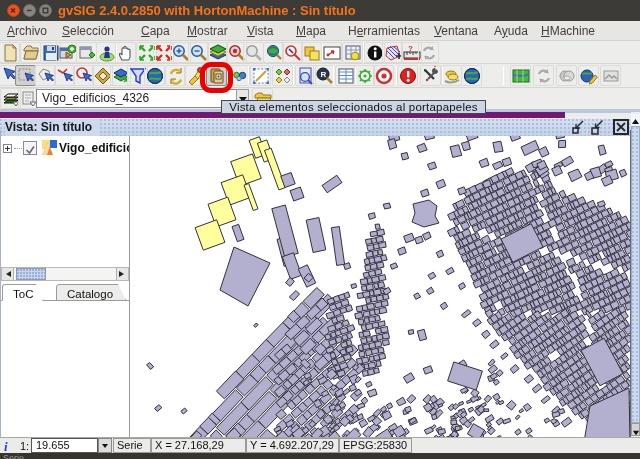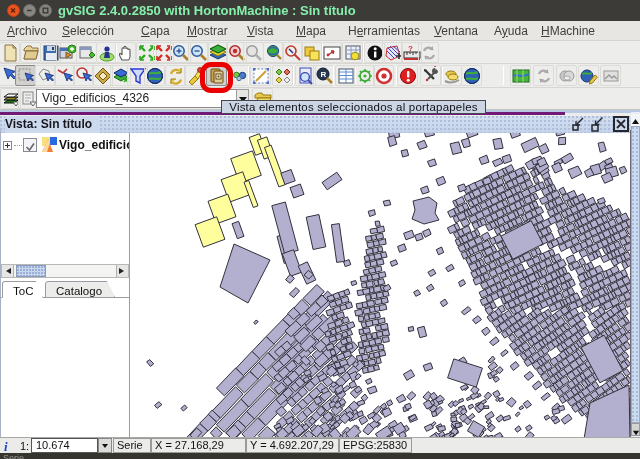--- a/index.html
+++ b/index.html
@@ -1,17 +1,17 @@
 <!DOCTYPE html>
 <html><head><meta charset="utf-8"><style>
 *{margin:0;padding:0;box-sizing:border-box}
 html,body{width:640px;height:459px;overflow:hidden;font-family:"Liberation Sans",sans-serif}
 #app{position:relative;width:640px;height:459px;background:#ececea}
 
-#tbar{position:absolute;left:0;top:0;width:640px;height:21px;background:#3c3b37;color:#86efac;
+#tbar{position:absolute;left:0;top:0;width:640px;height:21px;background:#3c3b37;color:#f97316;
  font-weight:bold;font-size:13px;line-height:21px}
 #tbar .t{position:absolute;left:58px;top:0}
 .wbtn{position:absolute;top:4px;width:13px;height:13px;border-radius:50%;background:#888680}
 
 #menu{position:absolute;left:0;top:21px;width:640px;height:20px;background:#e8e6e2;font-size:12px;color:#404040;border-bottom:1px solid #d5d3cf}
 #menu span{position:absolute;top:3px}
 #menu u{text-decoration:underline}
 
 .tb{position:absolute;left:0;width:640px;background:#ededeb}
 #tb1{top:41px;height:23px;border-bottom:1px solid #d8d6d2}
@@ -19,21 +19,21 @@
 #tb3{top:88px;height:22px;border-bottom:1px solid #c8c6c2}
 .ic{position:absolute;top:1px;width:21px;height:21px}
 .sep{position:absolute;top:2px;width:1px;height:19px;background:#c2c0bc;border-right:1px solid #fff}
 
 #combo{position:absolute;left:36px;top:1px;width:212px;height:19px;background:#fff;border:1px solid #8a8a8a;font-size:12px;color:#222;line-height:17px;padding-left:5px}
 #comboBtn{position:absolute;left:236px;top:1px;width:13px;height:19px;background:#e6e6e4;border:1px solid #9a9a98}
 #comboBtn:after{content:"";position:absolute;left:2px;top:7px;border:4px solid transparent;border-top:5px solid #111}
 
 #mdi{position:absolute;left:0;top:110px;width:640px;height:3px;background:#b9c8e2}
 
-#vista{position:absolute;left:0;top:112px;width:565px;height:325px;border-top:3px solid #701a75}
+#vista{position:absolute;left:0;top:112px;width:565px;height:325px;border-top:6px solid #701a75}
 #vtitle{position:absolute;left:0;top:1px;width:631px;height:17px;
  background:
   radial-gradient(circle at 1px 1px, #aebdd8 1px, transparent 1.2px),
   linear-gradient(#d4e0f2,#c3d2ea);
  background-size:4px 4px,100% 100%;
  font-size:12px;font-weight:bold;color:#16161e;line-height:17px}
 #vtitle .vt{position:absolute;left:5px;top:0;background:#cddaee;padding-right:8px}
 #vcontent{position:absolute;left:0;top:18px;width:631px;height:307px;background:#fff}
 
 #toc{position:absolute;left:0;top:0;width:130px;height:307px;background:#fff;border-right:1px solid #9a9aa2;overflow:hidden}
@@ -401,21 +401,21 @@
 <div style="position:absolute;left:59px;top:5px;font-size:12px;font-weight:bold;color:#111;white-space:nowrap">Vigo_edificio</div>
 <div style="position:absolute;left:1px;top:131px;width:128px;height:14px;background:#f4f4f2;border:1px solid #b8b8b8">
  <div style="position:absolute;left:0;top:0;width:12px;height:12px;background:#e6e6e4;border-right:1px solid #b0b0b0"></div>
  <div style="position:absolute;left:3px;top:3px;width:0;height:0;border:3.5px solid transparent;border-right:5px solid #222;margin-left:-2px"></div>
  <div style="position:absolute;left:14px;top:0px;width:30px;height:12px;background:radial-gradient(circle at 1px 1px,#9ab0d8 0.8px,transparent 1px) #c8d6ee;background-size:3px 3px;border:1px solid #8a9ab8"></div>
  <div style="position:absolute;right:0;top:0;width:12px;height:12px;background:#e6e6e4;border-left:1px solid #b0b0b0"></div>
  <div style="position:absolute;right:3px;top:3px;width:0;height:0;border:3.5px solid transparent;border-left:5px solid #222;margin-right:-2px"></div>
 </div>
 <div style="position:absolute;left:0px;top:147px;width:130px;height:18px;border-bottom:1px solid #9a9aa0">
  <div style="position:absolute;left:2px;top:1px;width:41px;height:17px;background:#fff;border:1px solid #9a9aa0;border-bottom:1px solid #fff;border-radius:3px 0 0 0;clip-path:polygon(0 0,34px 0,41px 17px,0 17px);font-size:11.5px;color:#111;padding:3px 0 0 10px">ToC</div>
- <div style="position:absolute;left:45px;top:1px;width:70px;height:16px;background:#ececea;border:1px solid #9a9aa0;border-radius:3px 0 0 0;clip-path:polygon(0 0,62px 0,70px 16px,0 16px);font-size:11.5px;color:#111;padding:3px 0 12px 10px">Catalogo</div>
+ <div style="position:absolute;left:56px;top:1px;width:70px;height:16px;background:#ececea;border:1px solid #9a9aa0;border-radius:3px 0 0 0;clip-path:polygon(0 0,62px 0,70px 16px,0 16px);font-size:11.5px;color:#111;padding:3px 0 12px 10px">Catalogo</div>
 </div>
 </div>
      <div id="map">
           <svg width="498" height="306" viewBox="0 0 498 306" style="display:block;background:#fff">
 <polygon points="117.1,4.5 127.4,0.7 133.9,18.5 123.6,22.3" fill="#feff9c" stroke="#32313c" stroke-width="1.0"></polygon>
 <polygon points="125.4,7.3 134.8,3.9 141.6,22.7 132.2,26.1" fill="#feff9c" stroke="#32313c" stroke-width="1.0"></polygon>
 <polygon points="132.5,14.5 139.1,12.1 153.5,51.5 146.9,53.9" fill="#feff9c" stroke="#32313c" stroke-width="1.0"></polygon>
 <polygon points="98.7,25.7 120.4,17.9 129.3,42.3 107.6,50.1" fill="#feff9c" stroke="#32313c" stroke-width="1.0"></polygon>
 <polygon points="89.1,46.7 110.7,38.8 118.9,61.3 97.3,69.2" fill="#feff9c" stroke="#32313c" stroke-width="1.0"></polygon>
 <polygon points="112.0,49.2 116.7,47.5 126.0,72.8 121.3,74.5" fill="#feff9c" stroke="#32313c" stroke-width="1.0"></polygon>
@@ -1746,21 +1746,21 @@
         </svg></div>
 <div style="position:absolute;left:0;top:14px;width:9px;height:297px;background:radial-gradient(circle at 1px 1px,#a8bcdc 0.9px,transparent 1.1px) #ccdaf0;background-size:4px 4px;border:1px solid #9aaac8"></div>
 <div style="position:absolute;left:0;top:311px;width:9px;height:13px;background:#d4d4d2;border:1px solid #9a9a98">
 <svg width="8" height="11" viewBox="0 0 9 12">
           <path d="M1 4l3.5 5L8 4z" fill="#111"></path>
         </svg></div>
 </div>
  <div id="sbar">
 <span style="position:absolute;left:4px;top:1px;font-family:'Liberation Serif',serif;font-weight:bold;font-style:italic;color:#2244cc;font-size:13px">i</span>
 <span style="position:absolute;left:20px;top:2px">1:</span>
-<div style="position:absolute;left:31px;top:0px;width:67px;height:15px;background:#fff;border:1px solid #555;line-height:13px;padding-left:4px">10.674</div>
+<div style="position:absolute;left:31px;top:0px;width:67px;height:15px;background:#fff;border:1px solid #555;line-height:13px;padding-left:4px">19.655</div>
 <div style="position:absolute;left:98px;top:0px;width:14px;height:15px;background:#dcdcda;border:1px solid #888">
 <div style="position:absolute;left:2.5px;top:5px;border:3.5px solid transparent;border-top:4.5px solid #111"></div>
       </div>
 <div class="sbox" style="left:113px;width:38px">Serie</div>
 <div class="sbox" style="left:151px;width:95px">X = 27.168,29</div>
 <div class="sbox" style="left:246px;width:93px">Y = 4.692.207,29</div>
 <div class="sbox" style="left:339px;width:73px">EPSG:25830</div>
 </div>
  <div id="bstrip" style="overflow:hidden">
       <span style="position:absolute;left:3px;top:0px;font-size:9px;color:#9a978e">Serie</span>

